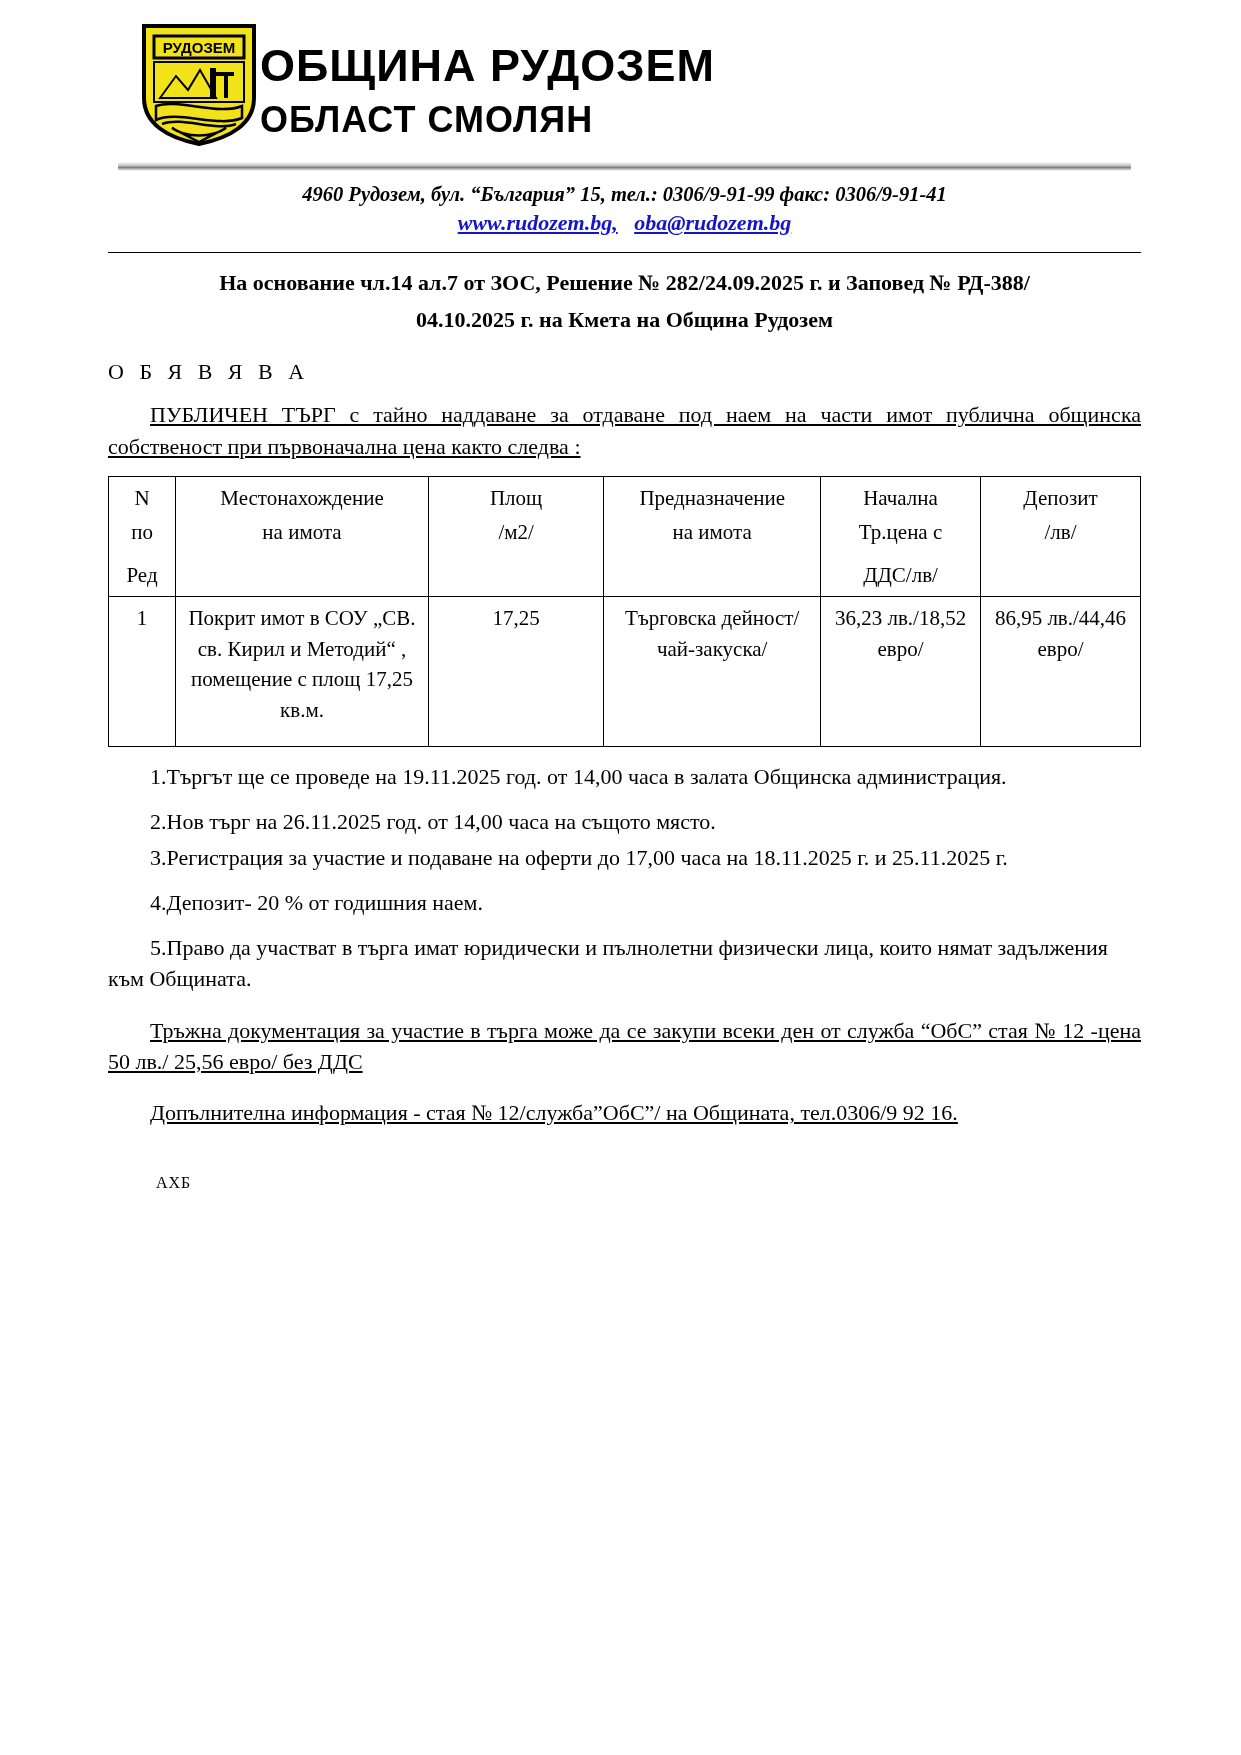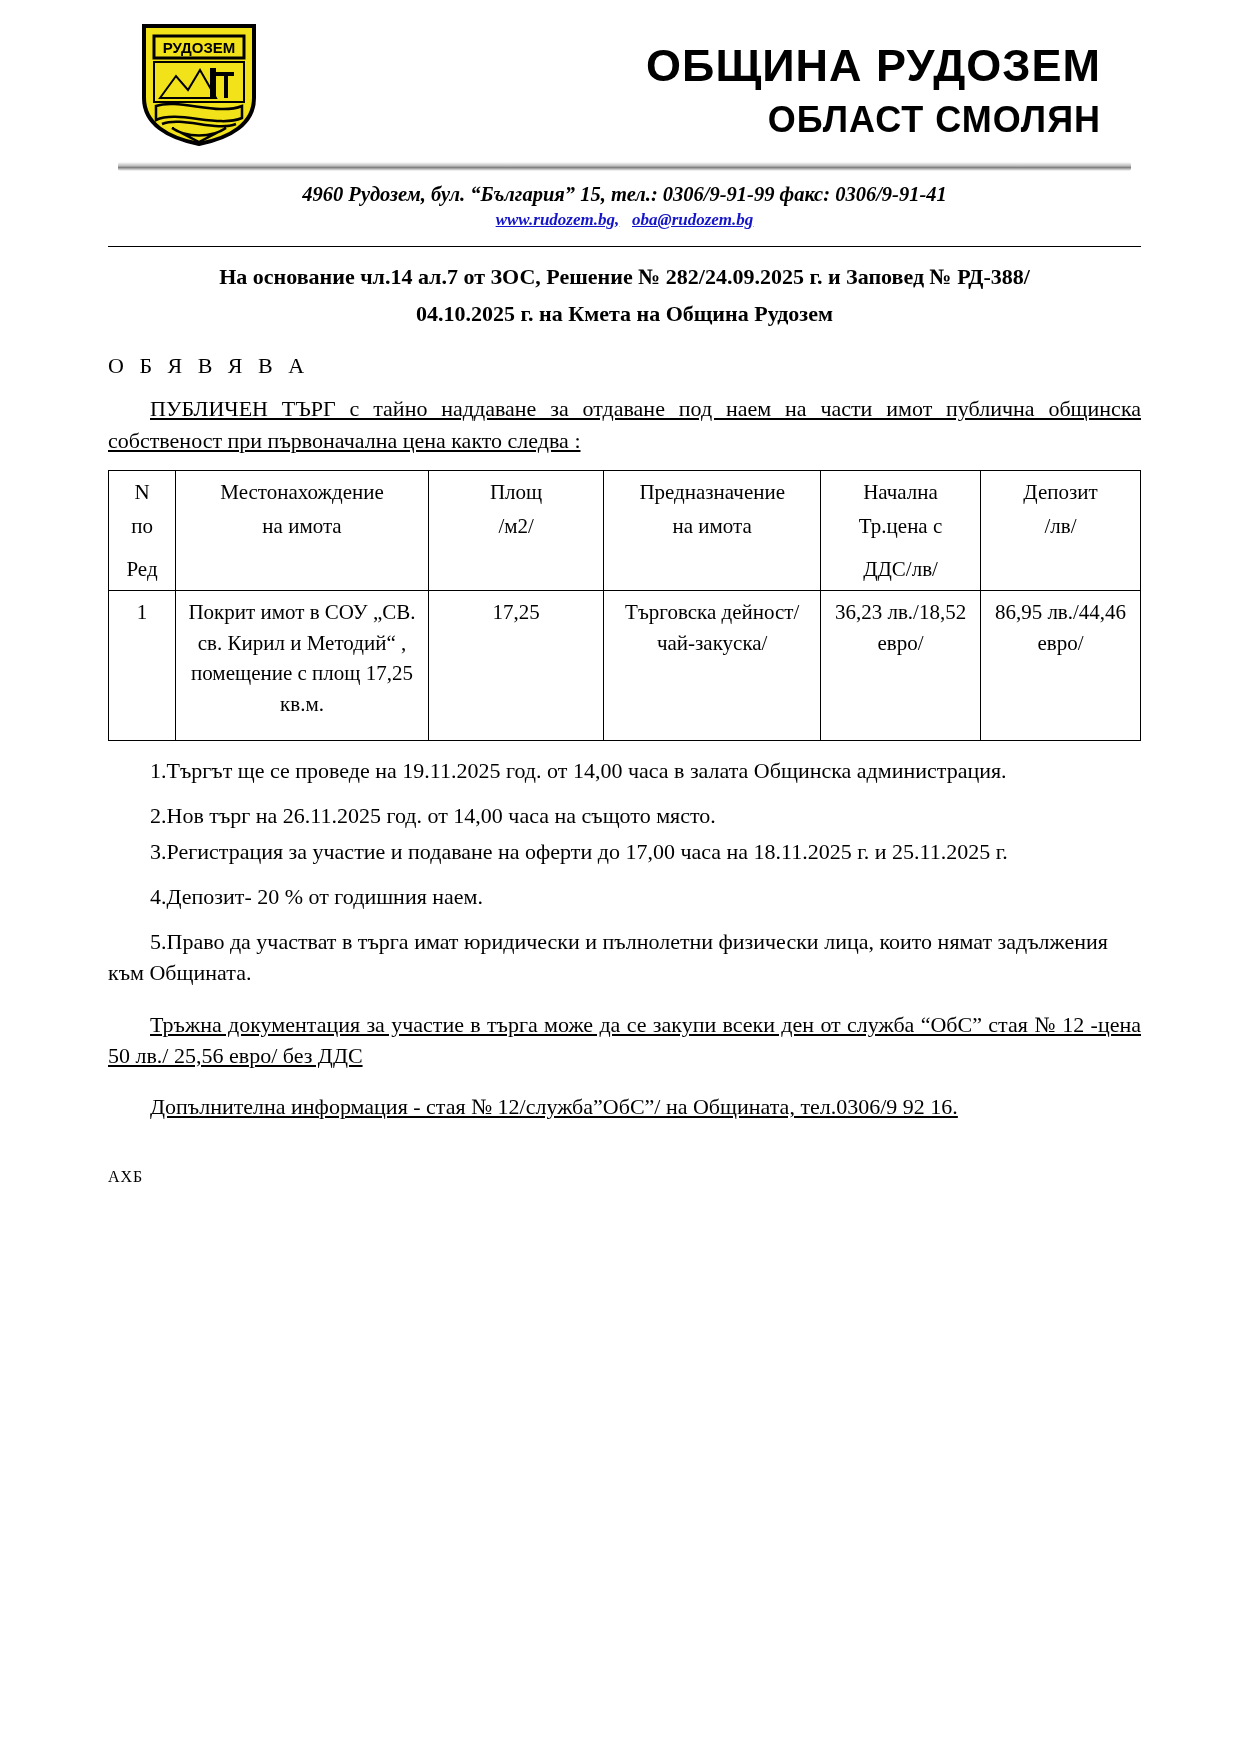--- a/index.html
+++ b/index.html
@@ -30,21 +30,21 @@
     padding-left: 30px;
   }
   .crest {
     width: 122px;
     flex: 0 0 122px;
     margin-top: 2px;
   }
   .crest svg { display: block; }
   .titles {
     flex: 1;
-    text-align: right;
+    text-align: left;
     padding-right: 40px;
   }
   .title-main {
     font-family: "Liberation Sans", sans-serif;
     font-weight: bold;
     font-size: 45px;
     letter-spacing: 1px;
     line-height: 1.15;
     margin-top: 22px;
   }
@@ -73,21 +73,21 @@
   }
   .contact-line {
     font-family: "Liberation Serif", serif;
     font-weight: bold;
     font-style: italic;
     font-size: 20.5px;
     margin-top: 6px;
   }
   .contact-links {
     margin-top: 4px;
-    font-size: 17px;
+    font-size: 22px;
     font-style: italic;
     font-weight: bold;
   }
   .contact-links a {
     color: #1414c8;
     text-decoration: underline;
   }
 
   .hr-thin {
     border: none;
@@ -145,20 +145,21 @@
     text-indent: 42px;
     font-size: 22px;
     line-height: 1.42;
   }
   .list-item.tight { margin-top: 4px; }
 
   .footer-code {
     margin-top: 46px;
     font-size: 16px;
     letter-spacing: 1px;
+    margin-left: 48px;
   }
 </style>
 </head>
 <body>
 
 <div class="page">
 
   <div class="header">
 
     <div class="crest">

